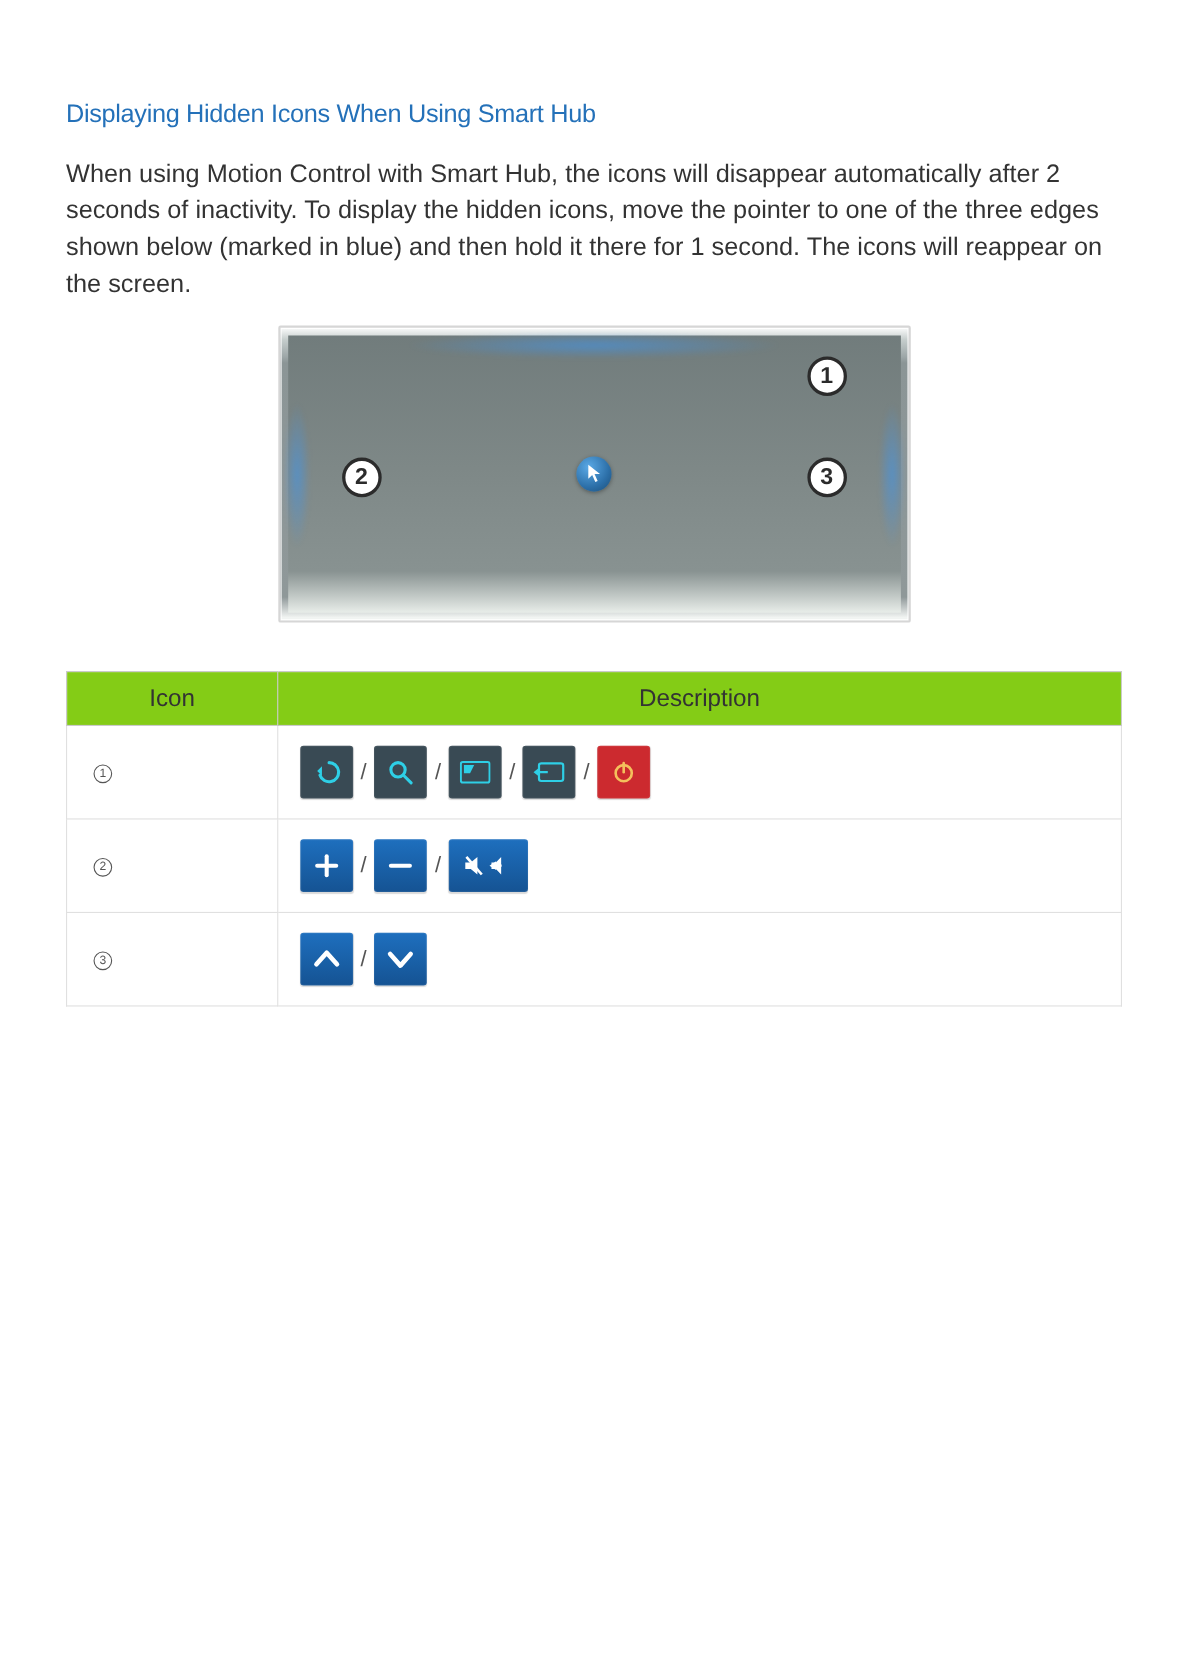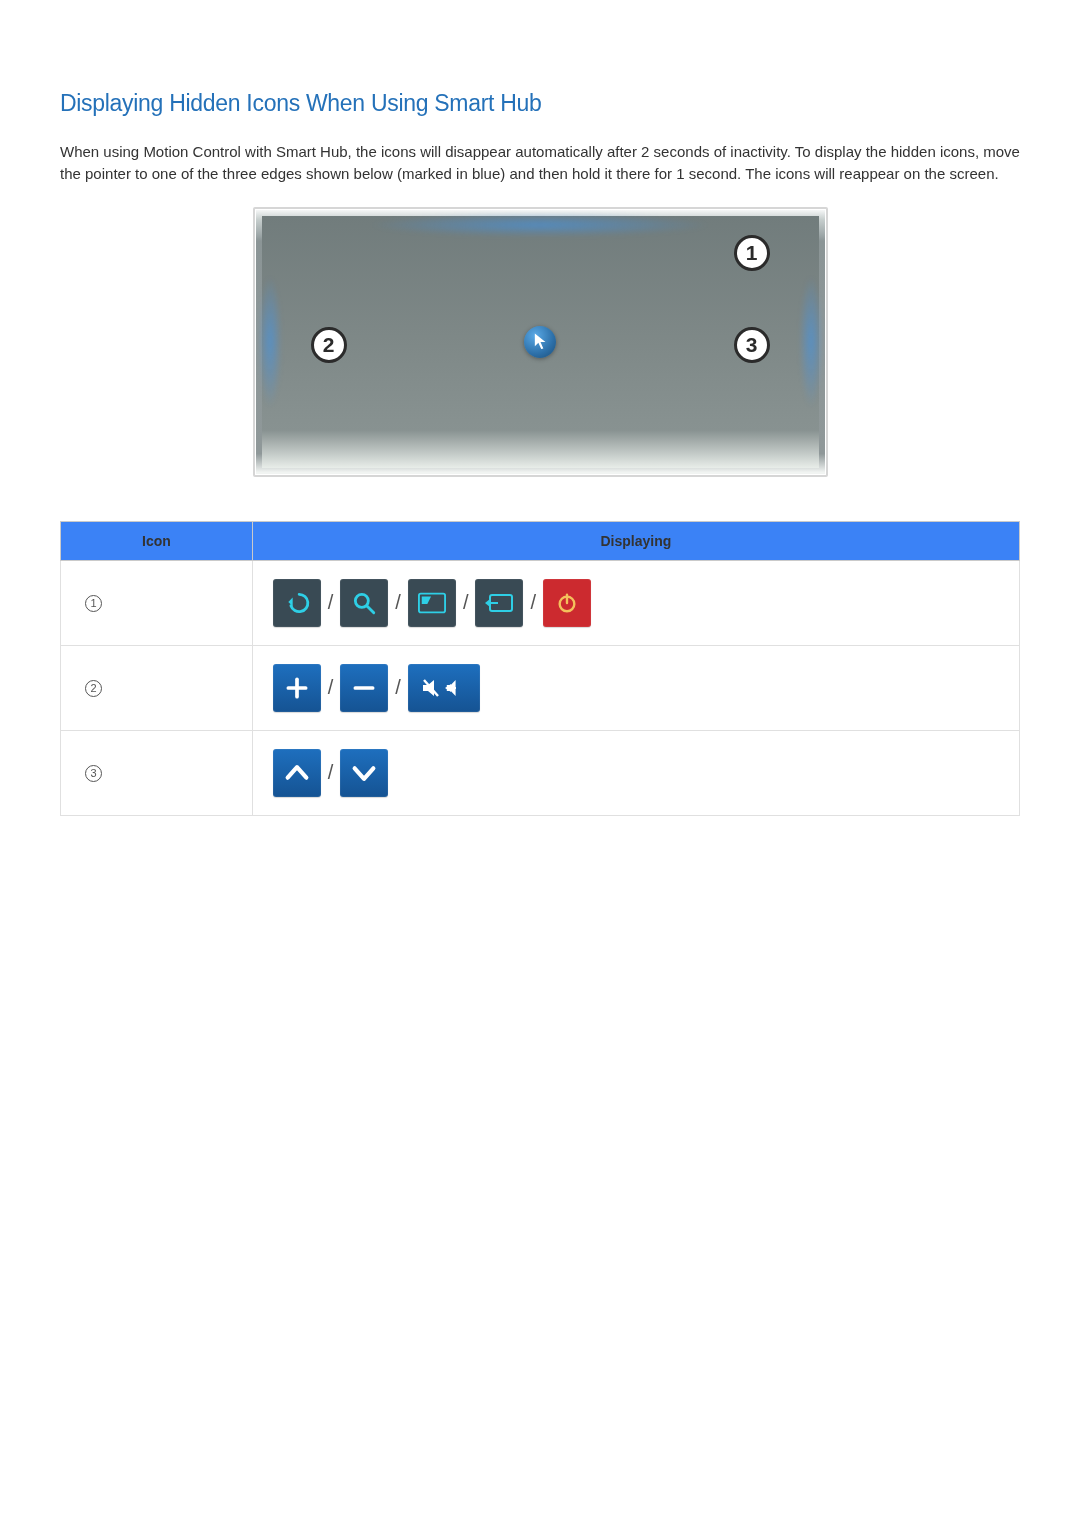--- a/index.html
+++ b/index.html
@@ -1,33 +1,33 @@
 <!DOCTYPE html>
 <html><head>
 <meta charset="utf-8">
 <style>
 * { box-sizing: border-box; margin: 0; padding: 0; }
 body { font-family: Arial, Helvetica, sans-serif; width: 1080px; height: 1527px; background: #fff; padding: 62px 60px 0; color: #333; }
 .section-title { color: #2471b9; font-size: 23px; font-weight: 500; margin-bottom: 24px; letter-spacing: -.3px; margin-top: 28px; }
-.body-text { font-size: 15px; line-height: 1.45; color: #333; margin-bottom: 22px; }
+.body-text { font-size: 23px; line-height: 1.45; color: #333; margin-bottom: 22px; }
 .diagram-wrap { display: flex; justify-content: center; margin-bottom: 44px; }
 .diagram { position: relative; width: 575px; height: 270px; border: 2px solid #d6d6d6; border-radius: 2px; background: linear-gradient(to bottom, #fafbfb 0%, #c6cecd 4%, #9ca6a7 10%, #8b9596 12%, #8f9899 92%, #f1f4f2 99%); box-shadow: inset 0 0 0 1px #fff; }
 .diagram::before { content: ""; position: absolute; inset: 7px; background: linear-gradient(to bottom, #717c7c 0%, #7e8887 48%, #889291 85%, #e8ede9 100%); border-radius: 0 0 0 0; }
 .edge-glow { position: absolute; background: radial-gradient(ellipse, rgba(60,150,240,.55) 0%, rgba(60,150,240,0) 70%); filter: blur(2px); }
 .glow-top { top: 4px; left: 20%; right: 20%; height: 24px; }
 .glow-left { top: 25%; bottom: 25%; left: 3px; width: 24px; }
 .glow-right { top: 25%; bottom: 25%; right: 3px; width: 24px; }
 .callout { position: absolute; width: 36px; height: 36px; border: 3px solid #2b2b2b; border-radius: 50%; background: #fff; font-weight: 700; font-size: 21px; color: #2b2b2b; display: flex; align-items: center; justify-content: center; }
 .c1 { top: 26px; right: 56px; }
 .c2 { top: 118px; left: 56px; }
 .c3 { top: 118px; right: 56px; }
 .pointer-wrap { position: absolute; left: 50%; top: 50%; transform: translate(-50%,-50%); width: 32px; height: 32px; border-radius: 50%; background: radial-gradient(circle at 35% 30%, #5aa9e6 0%, #2c6fa8 60%, #1c4d77 100%); display: flex; align-items: center; justify-content: center; box-shadow: 0 1px 4px rgba(0,0,0,.35); }
 .pointer-wrap svg { width: 17px; height: 20px; }
 .icon-table { width: 100%; border-collapse: collapse; border: 1px solid #d2d2d2; }
-.icon-table th { background: #3b82f6; color: #333; font-weight: 700; font-size: 14px; padding: 11px 0; border: 1px solid #cacaca; }
+.icon-table th { background: #84cc16; color: #333; font-weight: 400; font-size: 22px; padding: 11px 0; border: 1px solid #cacaca; }
 .icon-table th.col-icon { width: 20%; }
 .icon-table td { border: 1px solid #e0e0e0; vertical-align: middle; padding: 18px 20px; }
 .icon-table td.num { text-align: left; padding-left: 24px; font-size: 15px; color: #555; }
 .circ-num { display: inline-flex; width: 17px; height: 17px; border: 1px solid #555; border-radius: 50%; font-size: 11px; align-items: center; justify-content: center; line-height: 1; }
 .icon-row { display: flex; align-items: center; gap: 6px; }
 .icon-tile { width: 48px; height: 48px; background: #394a54; border-radius: 3px; display: flex; align-items: center; justify-content: center; box-shadow: inset 0 0 0 1px rgba(255,255,255,.06), 0 1px 1px rgba(0,0,0,.15); }
 .icon-tile.wide { width: 72px; }
 .icon-tile.red { background: #cc2a2f; }
 .icon-tile.nav { background: #1b61a8; background: linear-gradient(180deg,#1e6fbe,#155393); }
 .sep { font-size: 20px; color: #555; padding: 0 1px; }
@@ -53,21 +53,21 @@
           <path d="M4 2 L4 20 L9 15 L13 24 L16 23 L12 14 L19 14 Z" fill="#fff"></path>
         </svg>
     </div>
   </div>
 </div>
 
 <table class="icon-table">
   <thead>
     <tr>
       <th class="col-icon">Icon</th>
-      <th>Displaying</th>
+      <th>Description</th>
     </tr>
   </thead>
   <tbody>
 
     <tr>
       <td class="num"><span class="circ-num">1</span></td>
       <td>
         <div class="icon-row">
           <div class="icon-tile">
               <svg width="26" height="26" viewBox="0 0 24 24">

